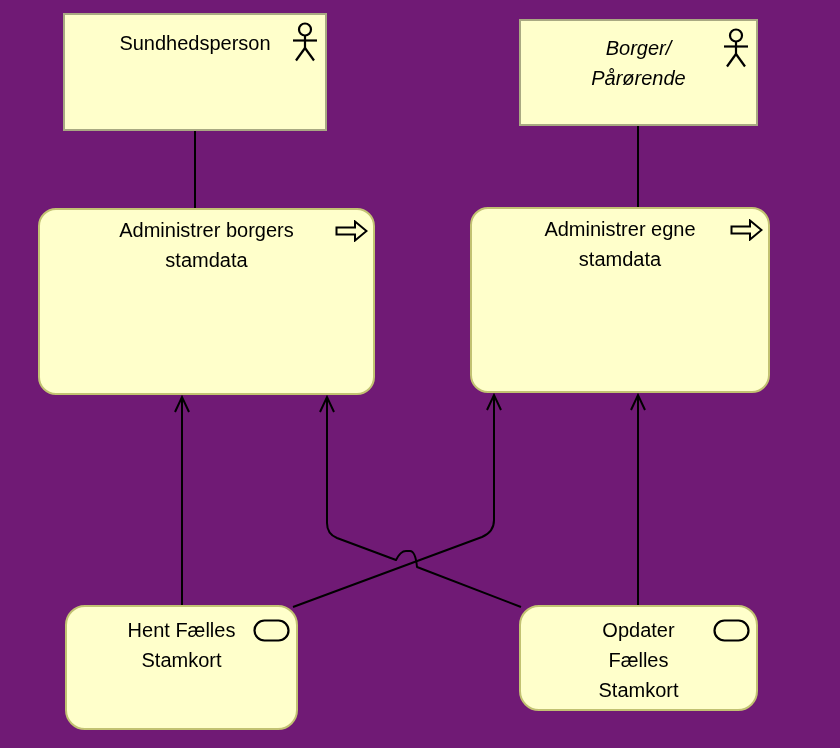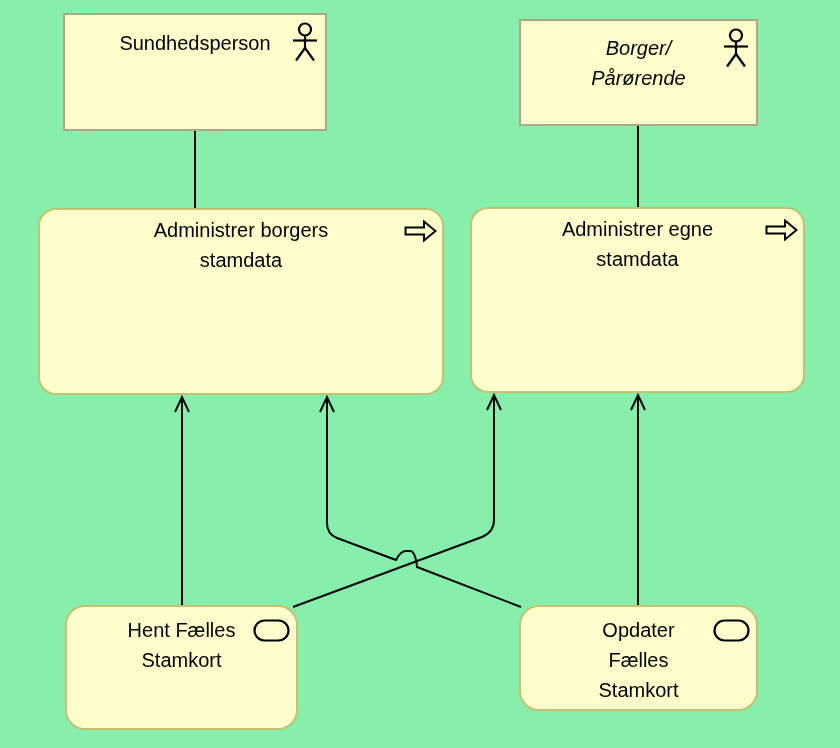--- a/index.html
+++ b/index.html
@@ -4,21 +4,21 @@
 <style>
   html, body {
     margin: 0;
     padding: 0;
     background: #ffffff;
   }
   .canvas {
     position: relative;
     width: 840px;
     height: 748px;
-    background: #86efac;
+    background: #701a75;
     font-family: "Liberation Sans", sans-serif;
     color: #000;
     overflow: hidden;
   }
   .connector-layer {
     position: absolute;
     left: 0; top: 0;
     width: 840px; height: 748px;
   }
   .box {
@@ -40,22 +40,22 @@
   .pt12 { padding-top: 12px; font-style: italic; }
   .pt5  { padding-top: 5px; }
   .pt8  { padding-top: 8px; }
   .corner-icon {
     position: absolute;
     display: block;
   }
   
   #box-sundhedsperson { left: 63px;  top: 13px;  width: 264px; height: 118px; }
   #box-borger         { left: 519px; top: 19px;  width: 239px; height: 107px; }
-  #box-proc-borgers   { left: 38px;  top: 208px; width: 406px; height: 187px; }
-  #box-proc-egne      { left: 470px; top: 207px; width: 335px; height: 186px; }
+  #box-proc-borgers   { left: 38px;  top: 208px; width: 337px; height: 187px; }
+  #box-proc-egne      { left: 470px; top: 207px; width: 300px; height: 186px; }
   #box-hent           { left: 65px;  top: 605px; width: 233px; height: 125px; }
   #box-opdater        { left: 519px; top: 605px; width: 239px; height: 106px; }
   .icon-tr-actor   { right: 7px; top: 7px;  }
   .icon-tr-process { right: 5px; top: 10px; }
   .icon-tr-service { right: 6px; top: 12px; }
 </style>
 </head>
 <body>
 
 <div class="canvas">

